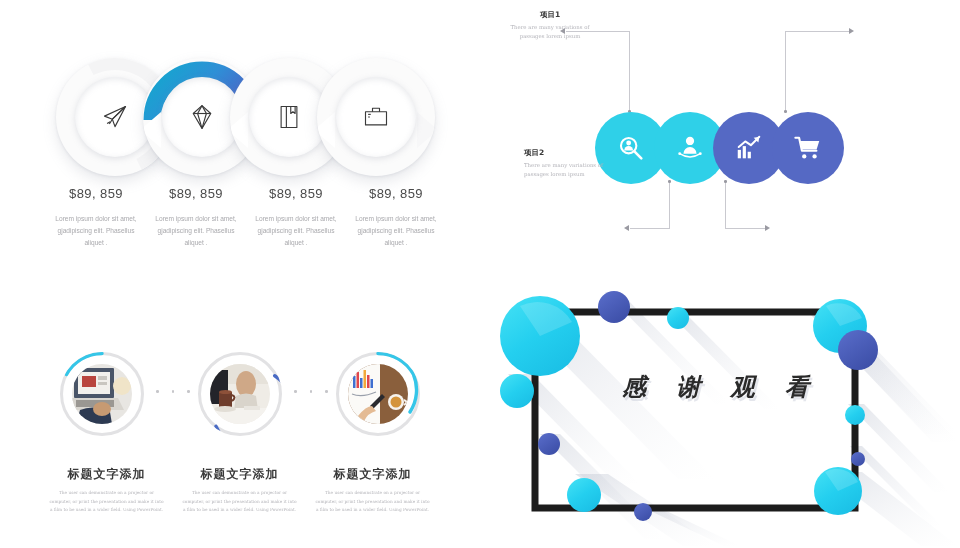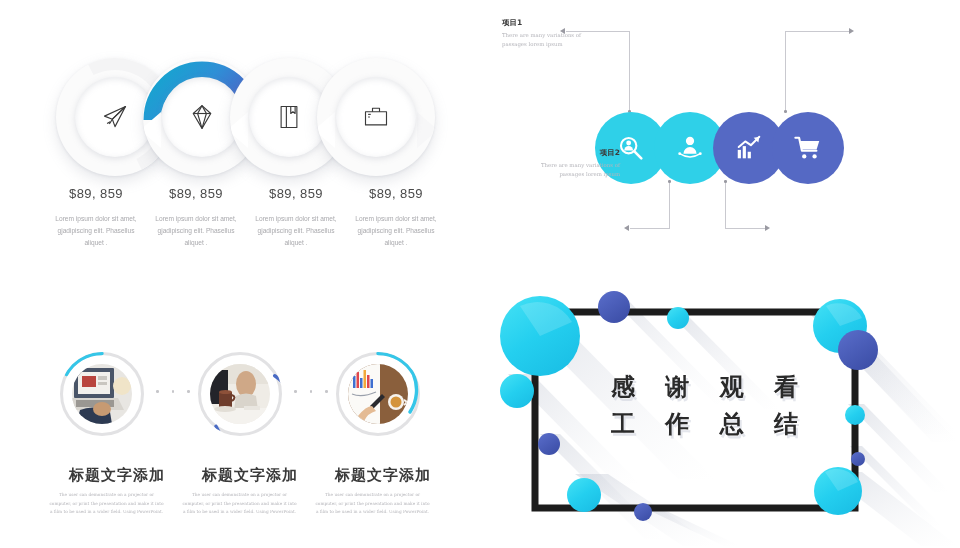--- a/index.html
+++ b/index.html
@@ -63,29 +63,29 @@
   .pc { position: absolute; top: 0; width: 84px; height: 84px; }
   .pc-ring { position: absolute; inset: 0; border-radius: 50%; border: 3px solid #e2e2e4; }
   .pc-arc { position: absolute; inset: 0; border-radius: 50%; }
   .pc-photo { position: absolute; left: 12px; top: 12px; width: 60px; height: 60px;
               border-radius: 50%; overflow: hidden; }
   .dots3 { position: absolute; top: 38px; width: 34px; display: flex;
            justify-content: space-between; }
   .dots3 i { width: 2.6px; height: 2.6px; background: #c6c6ca; border-radius: 50%; display: block; }
   .q3-texts { position: absolute; left: 40px; top: 192px; width: 400px; display: flex; }
   .q3-col { width: 133px; text-align: center; padding: 0 8px; }
-  .q3-title { font-size: 15px; color: #3a3a3a; font-weight: bold; margin-bottom: 6px;
-              font-family: "DejaVu Sans", sans-serif; letter-spacing: 1px; text-align: right; }
+  .q3-title { font-size: 12px; color: #3a3a3a; font-weight: bold; margin-bottom: 6px;
+              font-family: "DejaVu Sans", sans-serif; letter-spacing: 1px; }
   .q3-body { font-size: 4.3px; color: #b6b6bb; line-height: 2.0;
              font-family: "DejaVu Serif", serif; }
 
   
   #q4 { left: 480px; top: 274px; width: 480px; height: 274px; overflow: hidden; }
-  .ty-text { position: absolute; left: 130px; top: 95px; width: 200px; text-align: center;
-             z-index: 9; }
+  .ty-text { position: absolute; left: 141px; top: 95px; width: 200px; text-align: center;
+             z-index: 9; font-style: italic; }
   .ty-line { font-size: 24px; font-weight: bold; color: #2a2a2a; letter-spacing: 11px;
              line-height: 1.55; font-family: "DejaVu Sans", sans-serif;
              text-shadow: 2px 3px 0 rgba(205,210,220,0.55); }
 </style>
 </head>
 <body>
 
 <div class="slide" id="q1">
   <div class="chain">
 
@@ -236,25 +236,25 @@
     <div class="bub" style="left:177px;background:#5569c4">
       <svg viewBox="0 0 32 32">
         <path d="M2.5 5 L6.5 5 L9.5 19 L25 19" fill="none" stroke="#fff" stroke-width="2.2" stroke-linecap="round" stroke-linejoin="round"></path>
         <path d="M7.6 8.5 L28 8.5 L25.2 17.5 L9.6 17.5 Z" fill="#fff"></path>
         <circle cx="12" cy="25" r="2.3" fill="#fff"></circle>
           <circle cx="23" cy="25" r="2.3" fill="#fff"></circle>
       </svg>
     </div>
   </div>
 
-  <div class="lbl" style="left:22px;top:18px;text-align:left">
+  <div class="lbl" style="left:22px;top:10px;text-align:center">
     <div class="lbl-title">项目1</div>
     <div class="lbl-body">There are many variations of passages lorem ipsum</div>
   </div>
-  <div class="lbl" style="left:44px;top:148px;text-align:right">
+  <div class="lbl" style="left:44px;top:148px;text-align:left">
     <div class="lbl-title">项目2</div>
     <div class="lbl-body">There are many variations of passages lorem ipsum</div>
   </div>
 </div>
 
 <div class="slide" id="q3">
   <div class="pcircles">
 
     <div class="pc" style="left:0">
       <div class="pc-ring"></div>
@@ -402,15 +402,14 @@
     <circle cx="163" cy="238" r="9" fill="url(#bl)"></circle>
     <circle cx="358" cy="217" r="24" fill="url(#cy)"></circle>
 
     <path d="M40 32 A40 40 0 0 1 92 48 L60 62 Z" fill="#ffffff" opacity="0.16"></path>
     <path d="M346 32 A27 27 0 0 1 382 44 L360 52 Z" fill="#ffffff" opacity="0.16"></path>
     <path d="M345 198 A24 24 0 0 1 378 208 L358 217 Z" fill="#ffffff" opacity="0.16"></path>
   </svg>
 
   <div class="ty-text">
     <div class="ty-line">感 谢 观 看</div>
-    <div class="ty-line">工 作 总 结</div>
   </div>
 </div>
 
 </body></html>

